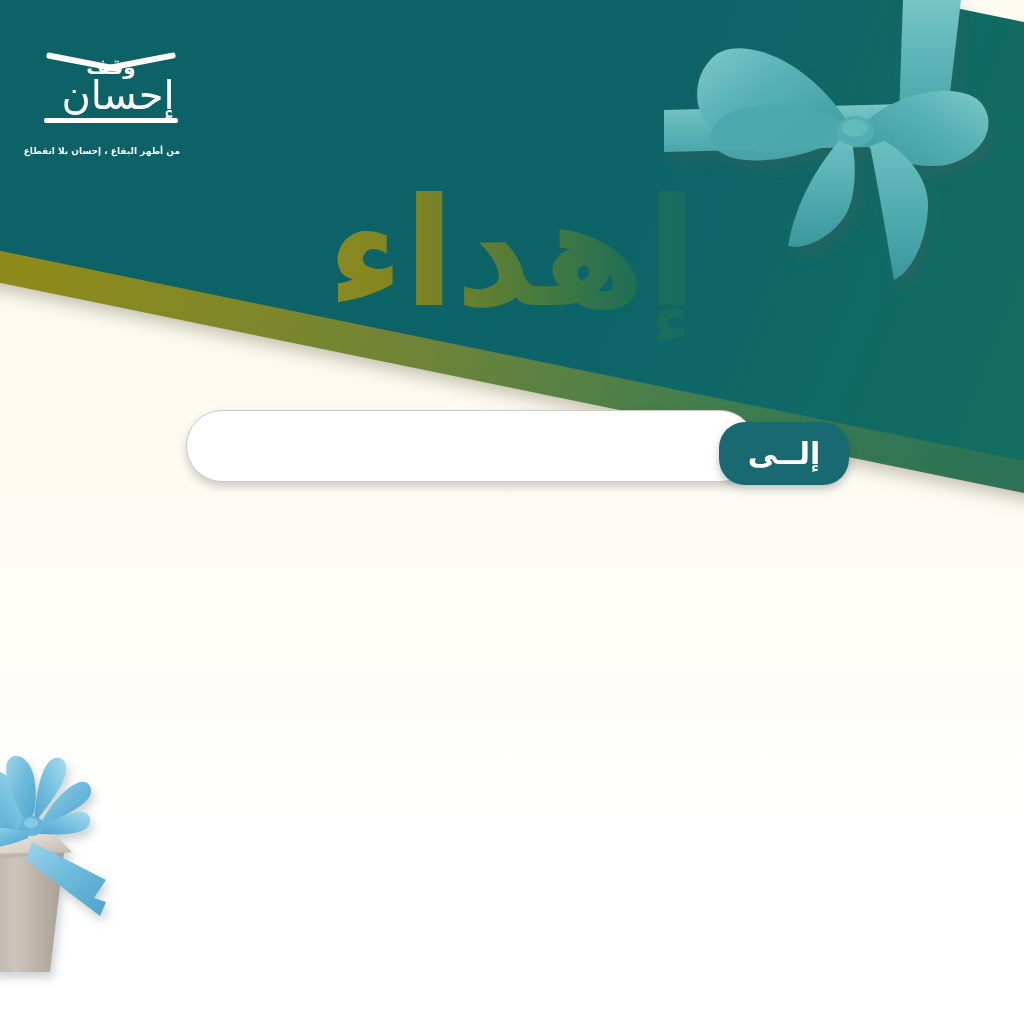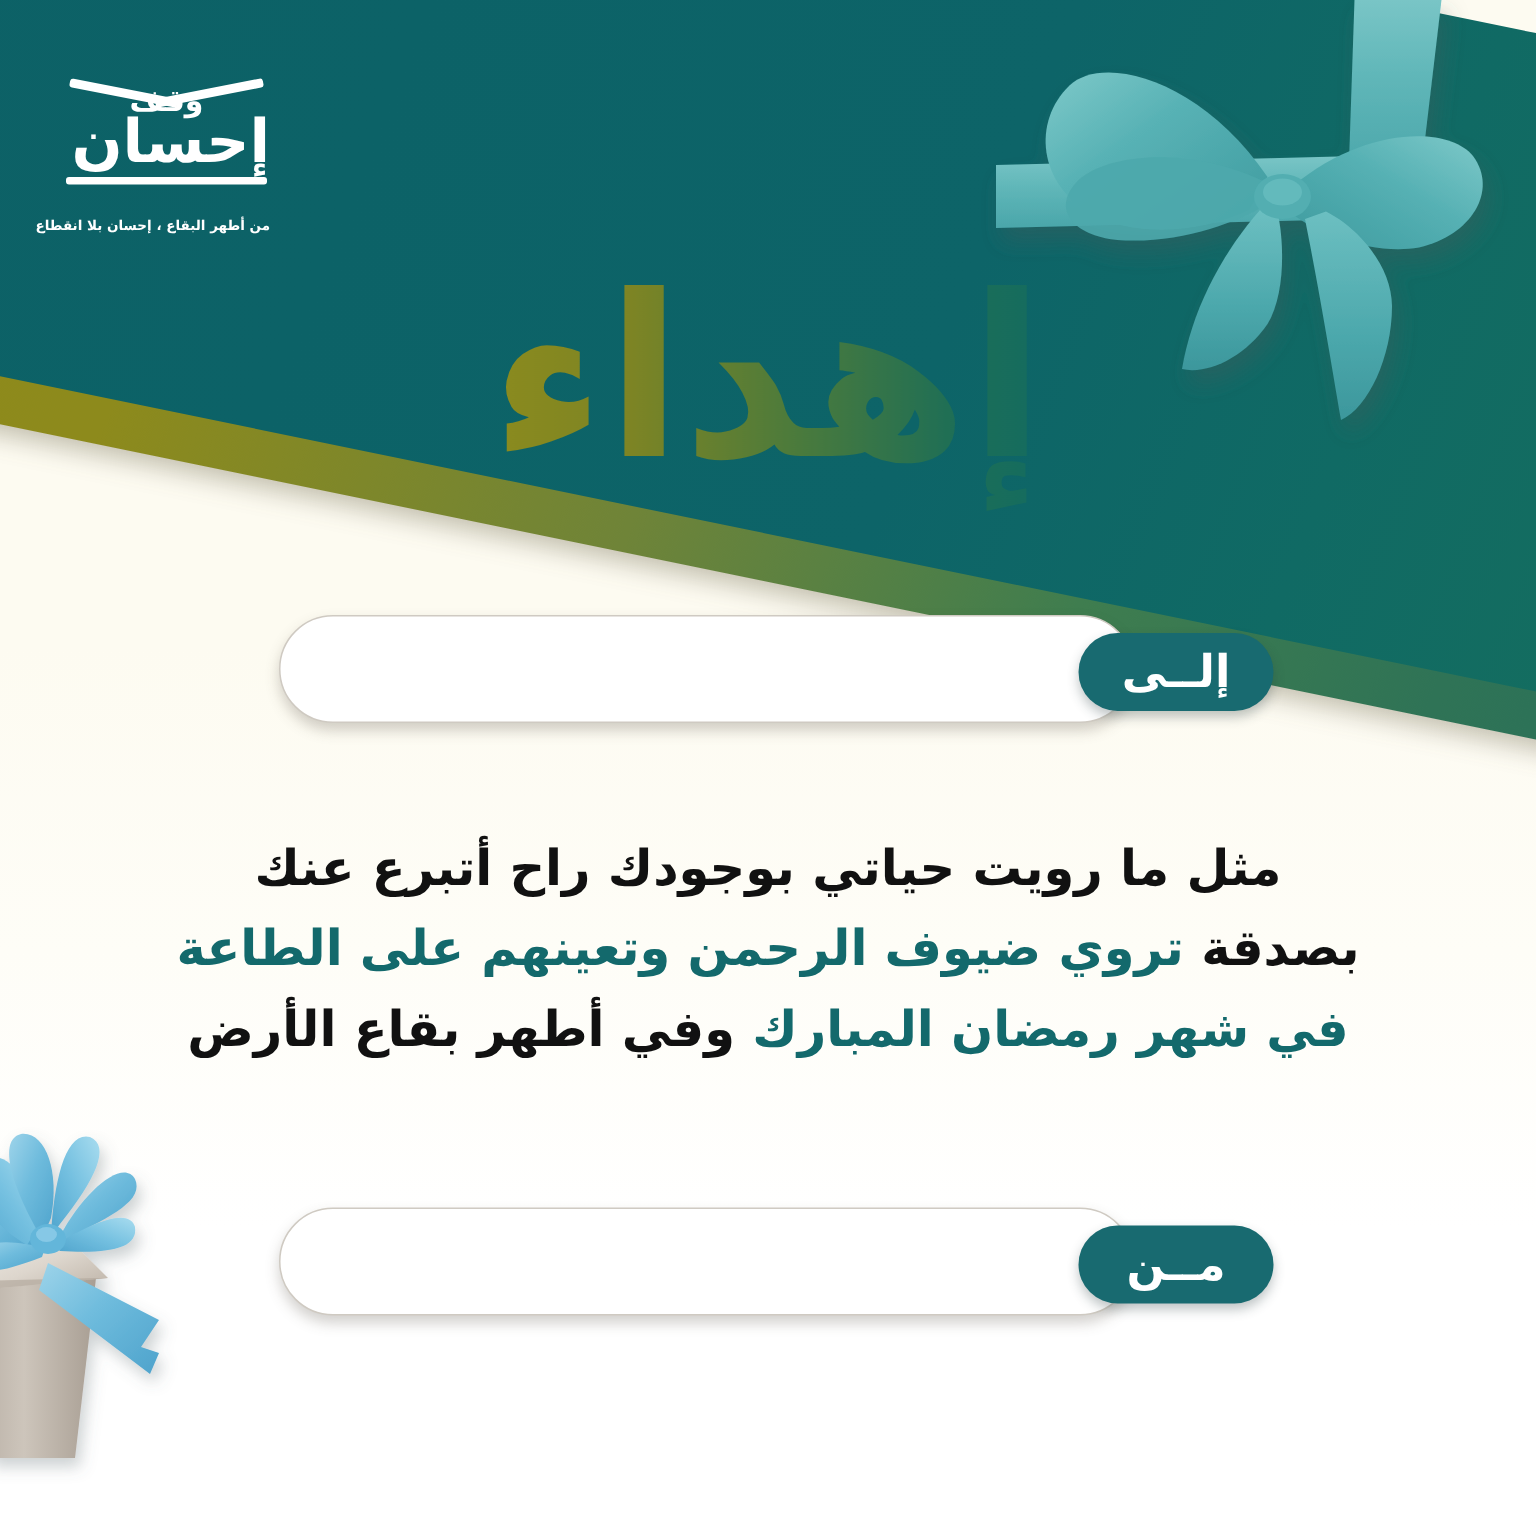--- a/index.html
+++ b/index.html
@@ -85,21 +85,21 @@
   }
   .logo-word-top {
     font-size: 20px;
     font-weight: 700;
     line-height: 1;
     letter-spacing: -1px;
     margin-top: -4px;
   }
   .logo-word-main {
     font-size: 40px;
-    font-weight: 700;
+    font-weight: 400;
     line-height: 1.05;
     letter-spacing: -2px;
     margin-top: -3px;
     margin-left: 14px;
   }
   .logo-underline {
     height: 5px;
     background: #ffffff;
     border-radius: 2px;
     margin: 2px 2px 5px 2px;
@@ -176,21 +176,21 @@
     text-align: right;
   }
   .field-input::placeholder {
     color: #c9c4bc;
   }
   .field-pill {
     position: absolute;
     top: 22px;
     right: 175px;
     width: 130px;
-    height: 52px;
+    height: 63px;
     background: #186a70;
     border-radius: 26px;
     box-shadow: 0 4px 8px rgba(40,60,62,0.30);
     display: flex;
     align-items: center;
     justify-content: center;
     color: #ffffff;
     font-size: 30px;
     font-weight: 700;
     letter-spacing: -1px;
@@ -312,36 +312,21 @@
 
   <div class="title-wrap">
     <span class="title-calligraphy">إهداء</span>
   </div>
 
   <div class="field-row to">
     <input class="field-input" type="text" placeholder="" style="">
     <div class="field-pill">إلــى</div>
   </div>
 
-  <div class="message">
-    <div class="line">مثل ما رويت حياتي بوجودك راح أتبرع عنك</div>
-    <div class="line">
-      <span>بصدقة</span>
-      <span class="accent">تروي ضيوف الرحمن وتعينهم على الطاعة</span>
-    </div>
-    <div class="line">
-      <span class="accent">في شهر رمضان المبارك</span>
-      <span>وفي أطهر بقاع الأرض</span>
-    </div>
-  </div>
-
-  <div class="field-row from">
-    <input class="field-input" type="text" placeholder="" style="">
-    <div class="field-pill">مــن</div>
-  </div>
+
 
   <svg class="giftbox-layer" viewBox="0 0 230 300">
     <defs>
       <linearGradient id="boxFront" x1="0" y1="0" x2="1" y2="0">
         <stop offset="0%" stop-color="#b8afa5"></stop>
         <stop offset="40%" stop-color="#cdc5bb"></stop>
         <stop offset="100%" stop-color="#a89e93"></stop>
       </linearGradient>
       <linearGradient id="boxLid" x1="0" y1="0" x2="1" y2="1">
         <stop offset="0%" stop-color="#f3efe9"></stop>

